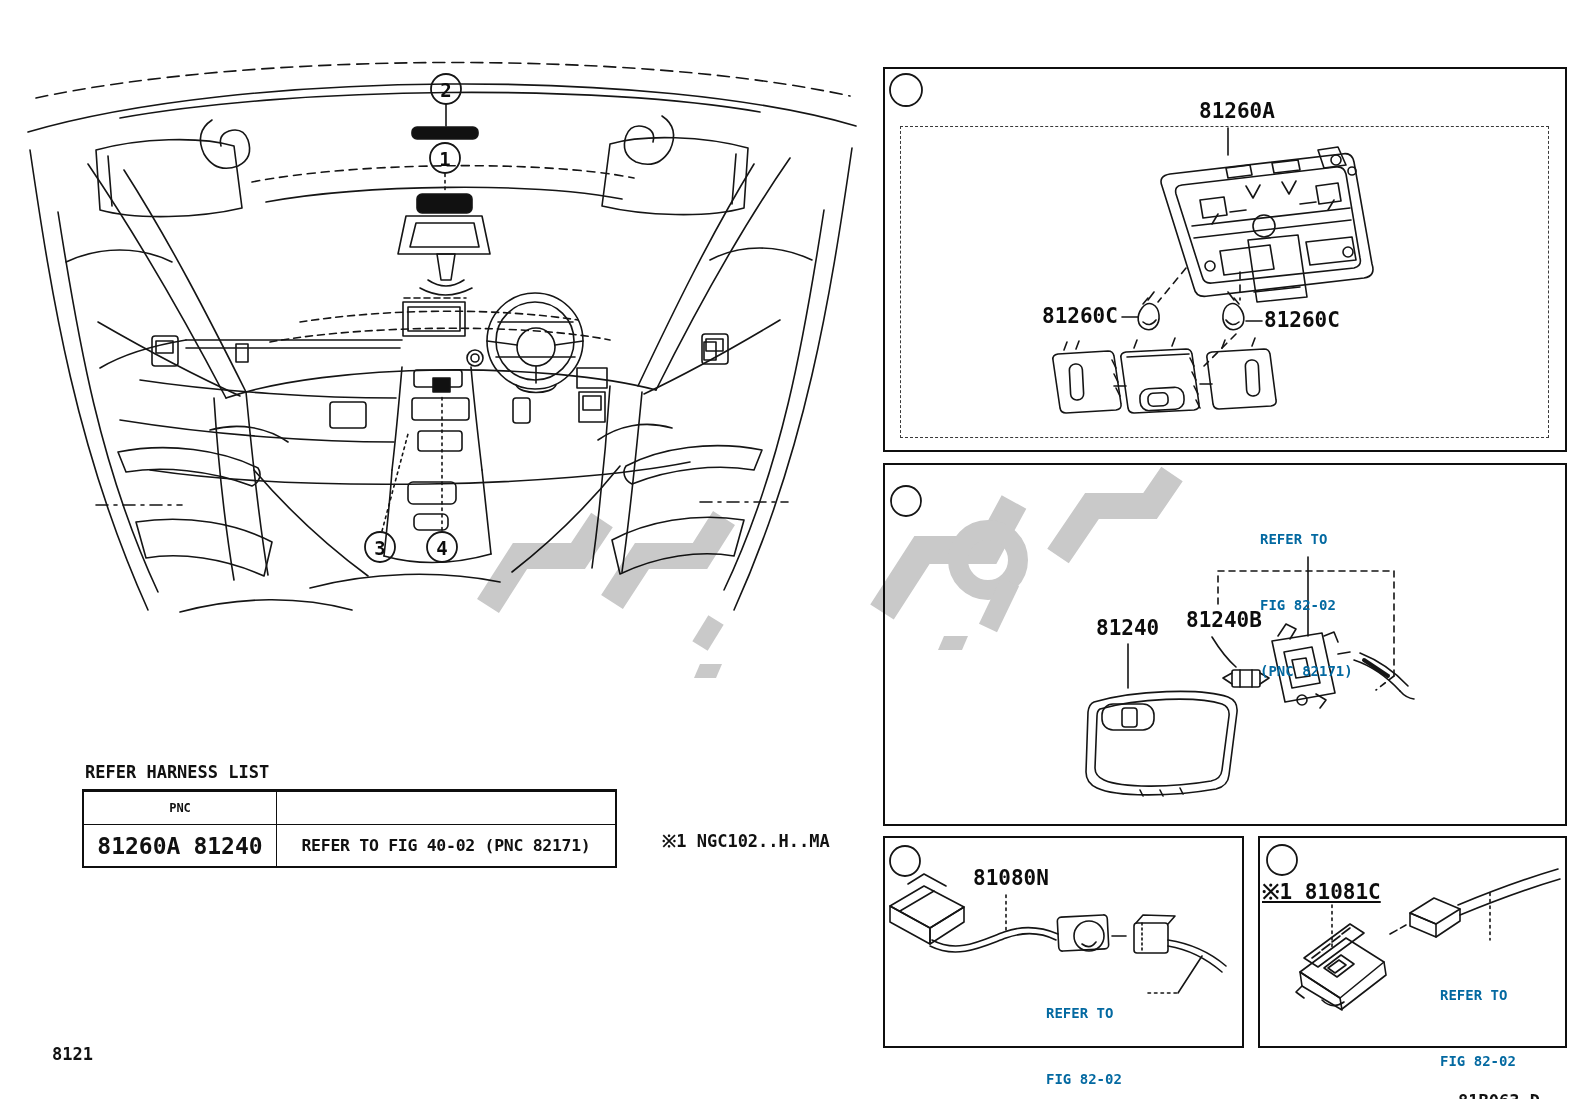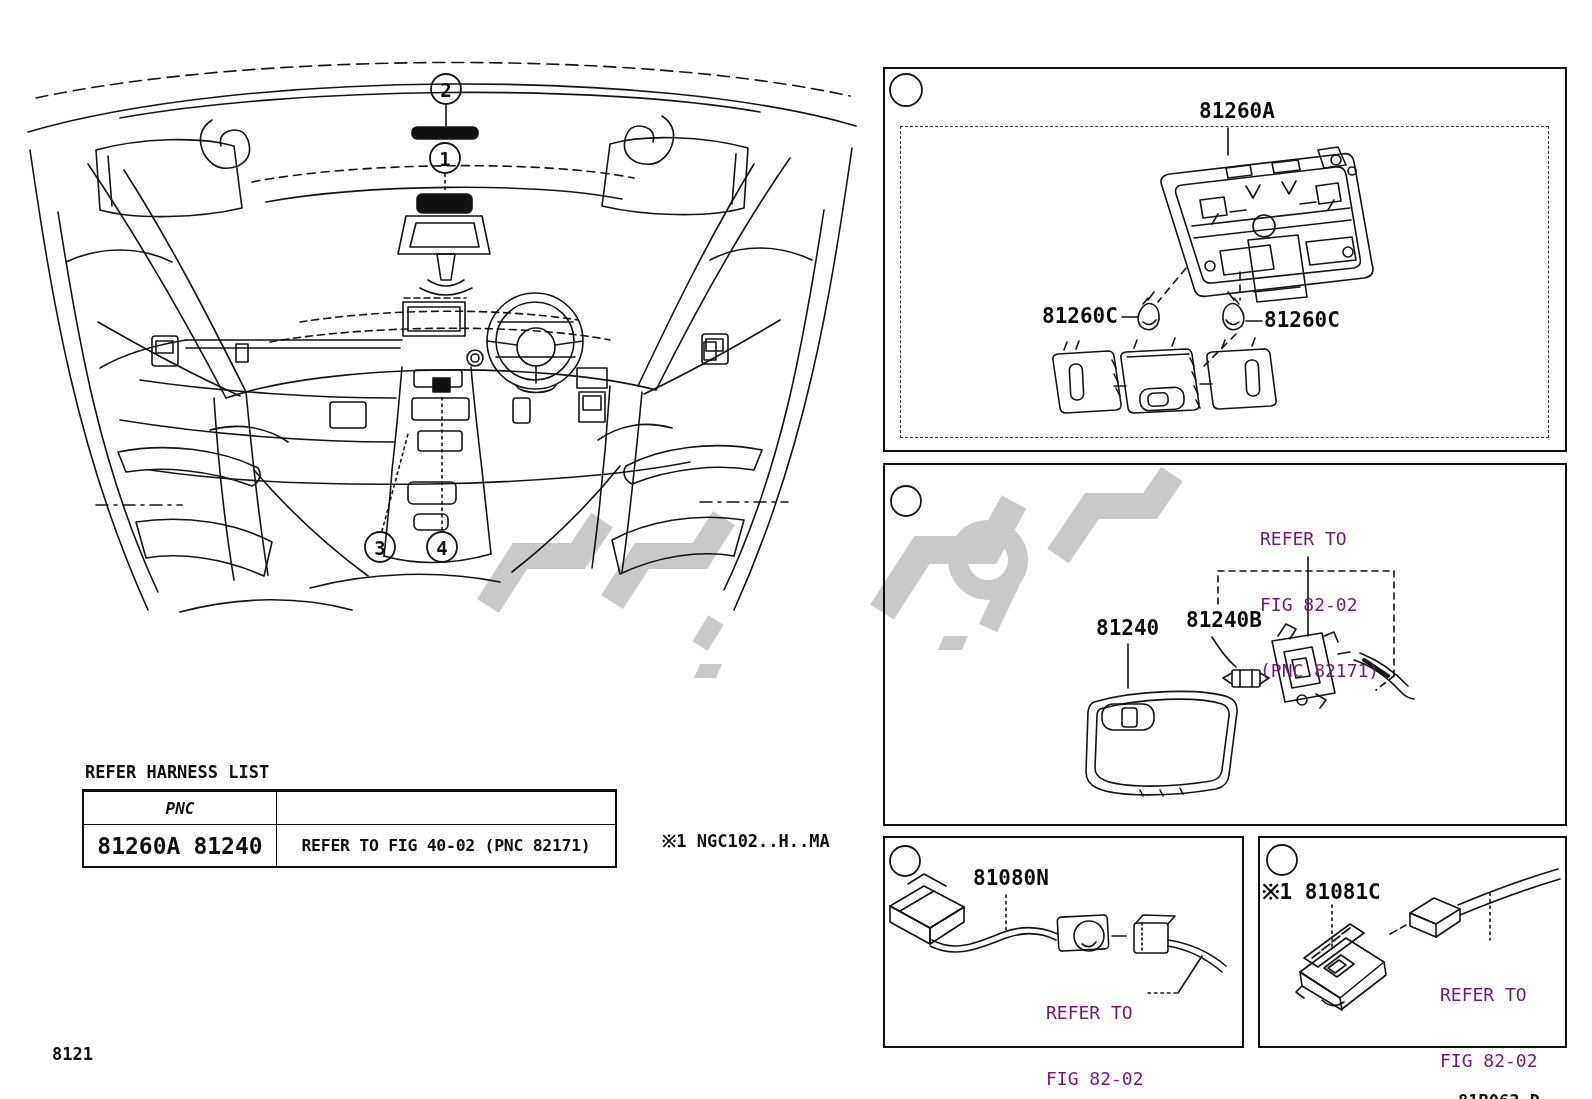--- a/index.html
+++ b/index.html
@@ -5,33 +5,33 @@
   html,body{margin:0;padding:0;background:#e8e8e8;}
   #page{position:relative;width:1592px;height:1099px;background:#ffffff;overflow:hidden;
         font-family:"DejaVu Sans Mono","Liberation Mono",monospace;color:#111;}
   svg.layer{position:absolute;left:0;top:0;width:1592px;height:1099px;}
   #art{z-index:1;}
   #wm{z-index:6;mix-blend-mode:multiply;pointer-events:none;}
   .pbox{position:absolute;border:2.5px solid #0f0f0f;background:transparent;z-index:2;}
   .dashedbox{position:absolute;border:1.6px dashed #3a3a3a;z-index:2;}
   .lbl{position:absolute;z-index:4;font-weight:bold;font-size:21px;letter-spacing:0;
        white-space:pre;line-height:1;color:#0d0d0d;}
-  .refer{position:absolute;z-index:4;font-weight:normal;font-size:18px;line-height:22px;
-         white-space:pre;color:#701a75;}
+  .refer{position:absolute;z-index:4;font-weight:bold;font-size:14px;line-height:22px;
+         white-space:pre;color:#0369a1;}
   .refer div{height:22px;}
   
   #wh-title{position:absolute;left:85px;top:762px;font-size:17px;font-weight:bold;z-index:4;}
   #wh-table{position:absolute;left:82px;top:789px;width:531px;z-index:4;
             border:2px solid #0f0f0f;border-top:3.5px solid #0f0f0f;}
   #wh-table .hdr{display:flex;height:32px;border-bottom:1.5px solid #0f0f0f;}
   #wh-table .row{display:flex;height:41px;}
   #wh-table .c1{width:192px;border-right:1.5px solid #0f0f0f;display:flex;
                 align-items:center;justify-content:center;}
   #wh-table .c2{flex:1;display:flex;align-items:center;justify-content:center;}
-  #wh-table .hdr .c1,#wh-table .hdr .c2{font-size:16px;font-weight:bold;font-style:italic;}
+  #wh-table .hdr .c1,#wh-table .hdr .c2{font-size:12px;font-weight:bold;}
   #wh-table .row .c1{gap:13px;font-size:23px;font-weight:bold;}
   #wh-table .row .c2{font-size:16.5px;font-weight:bold;letter-spacing:-0.3px;}
   #footnote{position:absolute;left:662px;top:829px;font-size:17px;font-weight:bold;z-index:4;}
   .corner{position:absolute;font-size:17px;z-index:4;font-weight:bold;}
   #code-left{left:52px;top:1044px;}
   #code-right{left:1458px;top:1056px;margin-top:35px;}
   text.cnum{font-family:"DejaVu Sans Mono",monospace;font-size:19px;font-weight:bold;fill:#0d0d0d;
             text-anchor:middle;dominant-baseline:central;}
 </style>
 </head>
@@ -363,21 +363,21 @@
     <div>(PNC 82171)</div>
   </div>
 
   <div class="lbl" style="left:973px;top:868px;text-align:center;">81080N</div>
   <div class="refer" style="left:1046px;top:958px;">
     <div>REFER TO</div>
     <div>FIG 82-02</div>
     
   </div>
 
-  <div class="lbl" style="left:1262px;top:882px;">※1 81081C</div>
+  <div class="lbl" style="left:1262px;top:882px;text-decoration:underline;">※1 81081C</div>
   <div class="refer" style="left:1440px;top:940px;">
     <div>REFER TO</div>
     <div>FIG 82-02</div>
     
   </div>
 
   <div id="wh-title">REFER HARNESS LIST</div>
   <div id="wh-table">
     <div class="hdr">
       <div class="c1">PNC</div>

